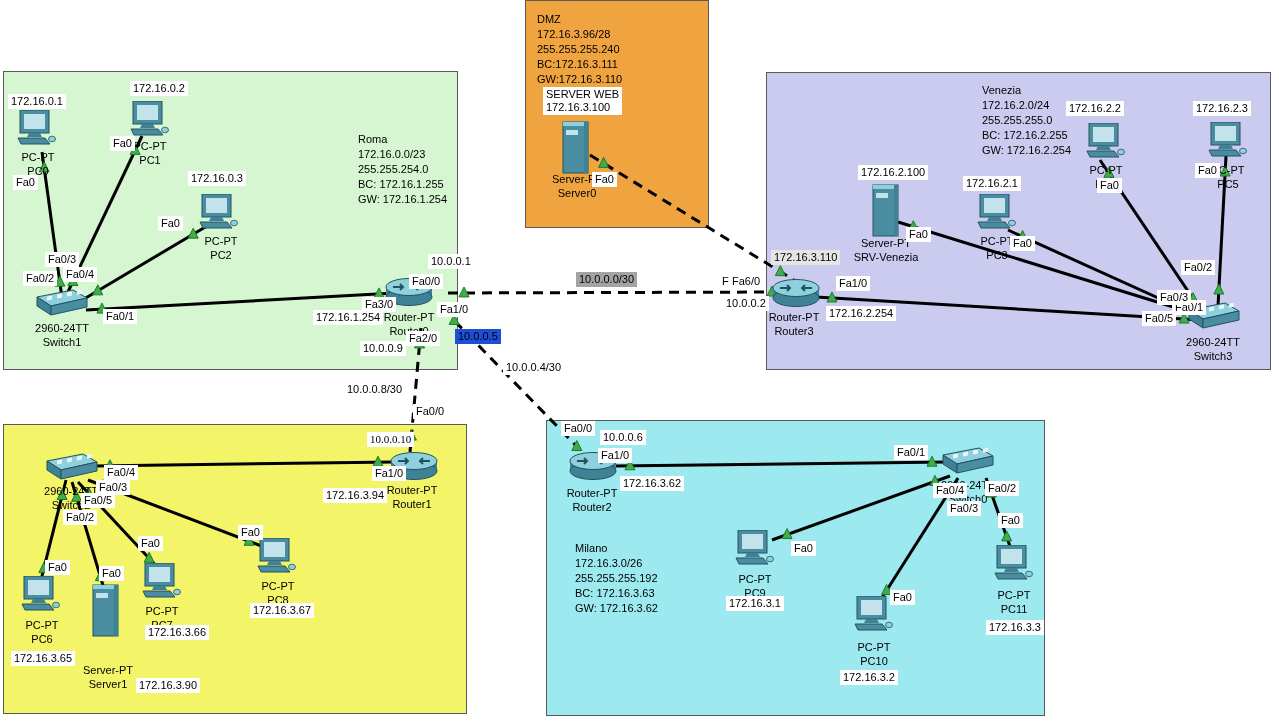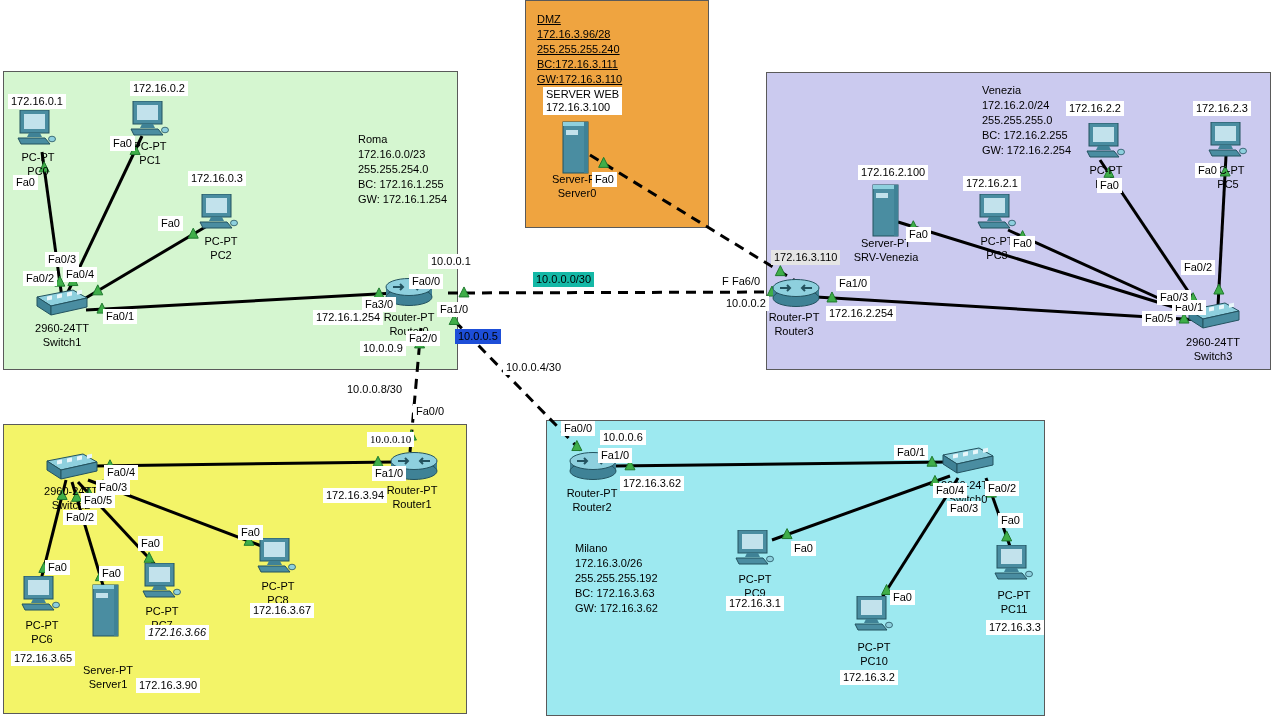--- a/index.html
+++ b/index.html
@@ -23,21 +23,21 @@
   <div id="regions" class="layer">
       <div class="region" style="left: 3px; top: 71px; width: 455px; height: 299px; background: rgb(213, 246, 208); border-color: rgb(90, 90, 90);"></div>
       <div class="region-note" style="left: 358px; top: 132px;">
         <div>Roma</div>
         <div>172.16.0.0/23</div>
         <div>255.255.254.0</div>
         <div>BC: 172.16.1.255</div>
         <div>GW: 172.16.1.254</div>
       </div>
       <div class="region" style="left: 525px; top: 0px; width: 184px; height: 228px; background: rgb(239, 164, 64); border-color: rgb(90, 90, 90);"></div>
-      <div class="region-note" style="left: 537px; top: 12px; text-decoration: underline;">
+      <div class="region-note" style="left: 537px; top: 12px;">
         <div>DMZ</div>
         <div>172.16.3.96/28</div>
         <div>255.255.255.240</div>
         <div>BC:172.16.3.111</div>
         <div>GW:172.16.3.110</div>
       </div>
       <div class="region" style="left: 766px; top: 72px; width: 505px; height: 298px; background: rgb(203, 202, 239); border-color: rgb(90, 90, 90);"></div>
       <div class="region-note" style="left: 982px; top: 83px;">
         <div>Venezia</div>
         <div>172.16.2.0/24</div>
@@ -431,21 +431,21 @@
       </div>
       <div class="lbl" style="left: 406px; top: 315px; background: rgb(255, 255, 255); margin-top: 16px;">
         <div>Fa2/0</div>
       </div>
       <div class="lbl" style="left: 360px; top: 341px; background: rgb(255, 255, 255);">
         <div>10.0.0.9</div>
       </div>
       <div class="lbl" style="left: 455px; top: 329px; background: #1d4ed8;">
         <div>10.0.0.5</div>
       </div>
-      <div class="lbl" style="left: 533px; top: 272px; background: #14b8a6;">
+      <div class="lbl" style="left: 576px; top: 272px; background: #a3a3a3;">
         <div>10.0.0.0/30</div>
       </div>
       <div class="lbl" style="left: 503px; top: 360px; background: rgb(255, 255, 255);">
         <div>10.0.0.4/30</div>
       </div>
       <div class="lbl" style="left: 344px; top: 382px; background: rgb(255, 255, 255);">
         <div>10.0.0.8/30</div>
       </div>
       <div class="lbl" style="left: 543px; top: 87px; background: rgb(255, 255, 255);">
         <div>SERVER WEB</div>
@@ -531,21 +531,21 @@
       </div>
       <div class="lbl" style="left: 238px; top: 525px; background: rgb(255, 255, 255);">
         <div>Fa0</div>
       </div>
       <div class="lbl" style="left: 11px; top: 651px; background: rgb(255, 255, 255);">
         <div>172.16.3.65</div>
       </div>
       <div class="lbl" style="left: 136px; top: 678px; background: rgb(255, 255, 255);">
         <div>172.16.3.90</div>
       </div>
-      <div class="lbl" style="left: 145px; top: 625px; background: rgb(255, 255, 255); font-style: italic;">
+      <div class="lbl" style="left: 145px; top: 625px; background: rgb(255, 255, 255);">
         <div>172.16.3.66</div>
       </div>
       <div class="lbl" style="left: 250px; top: 603px; background: rgb(255, 255, 255);">
         <div>172.16.3.67</div>
       </div>
       <div class="lbl" style="left: 413px; top: 404px; background: rgb(255, 255, 255);">
         <div>Fa0/0</div>
       </div>
       <div class="lbl" style="left: 367px; top: 432px; background: rgb(255, 255, 255); font-family: Liberation Serif, serif;">
         <div>10.0.0.10</div>

